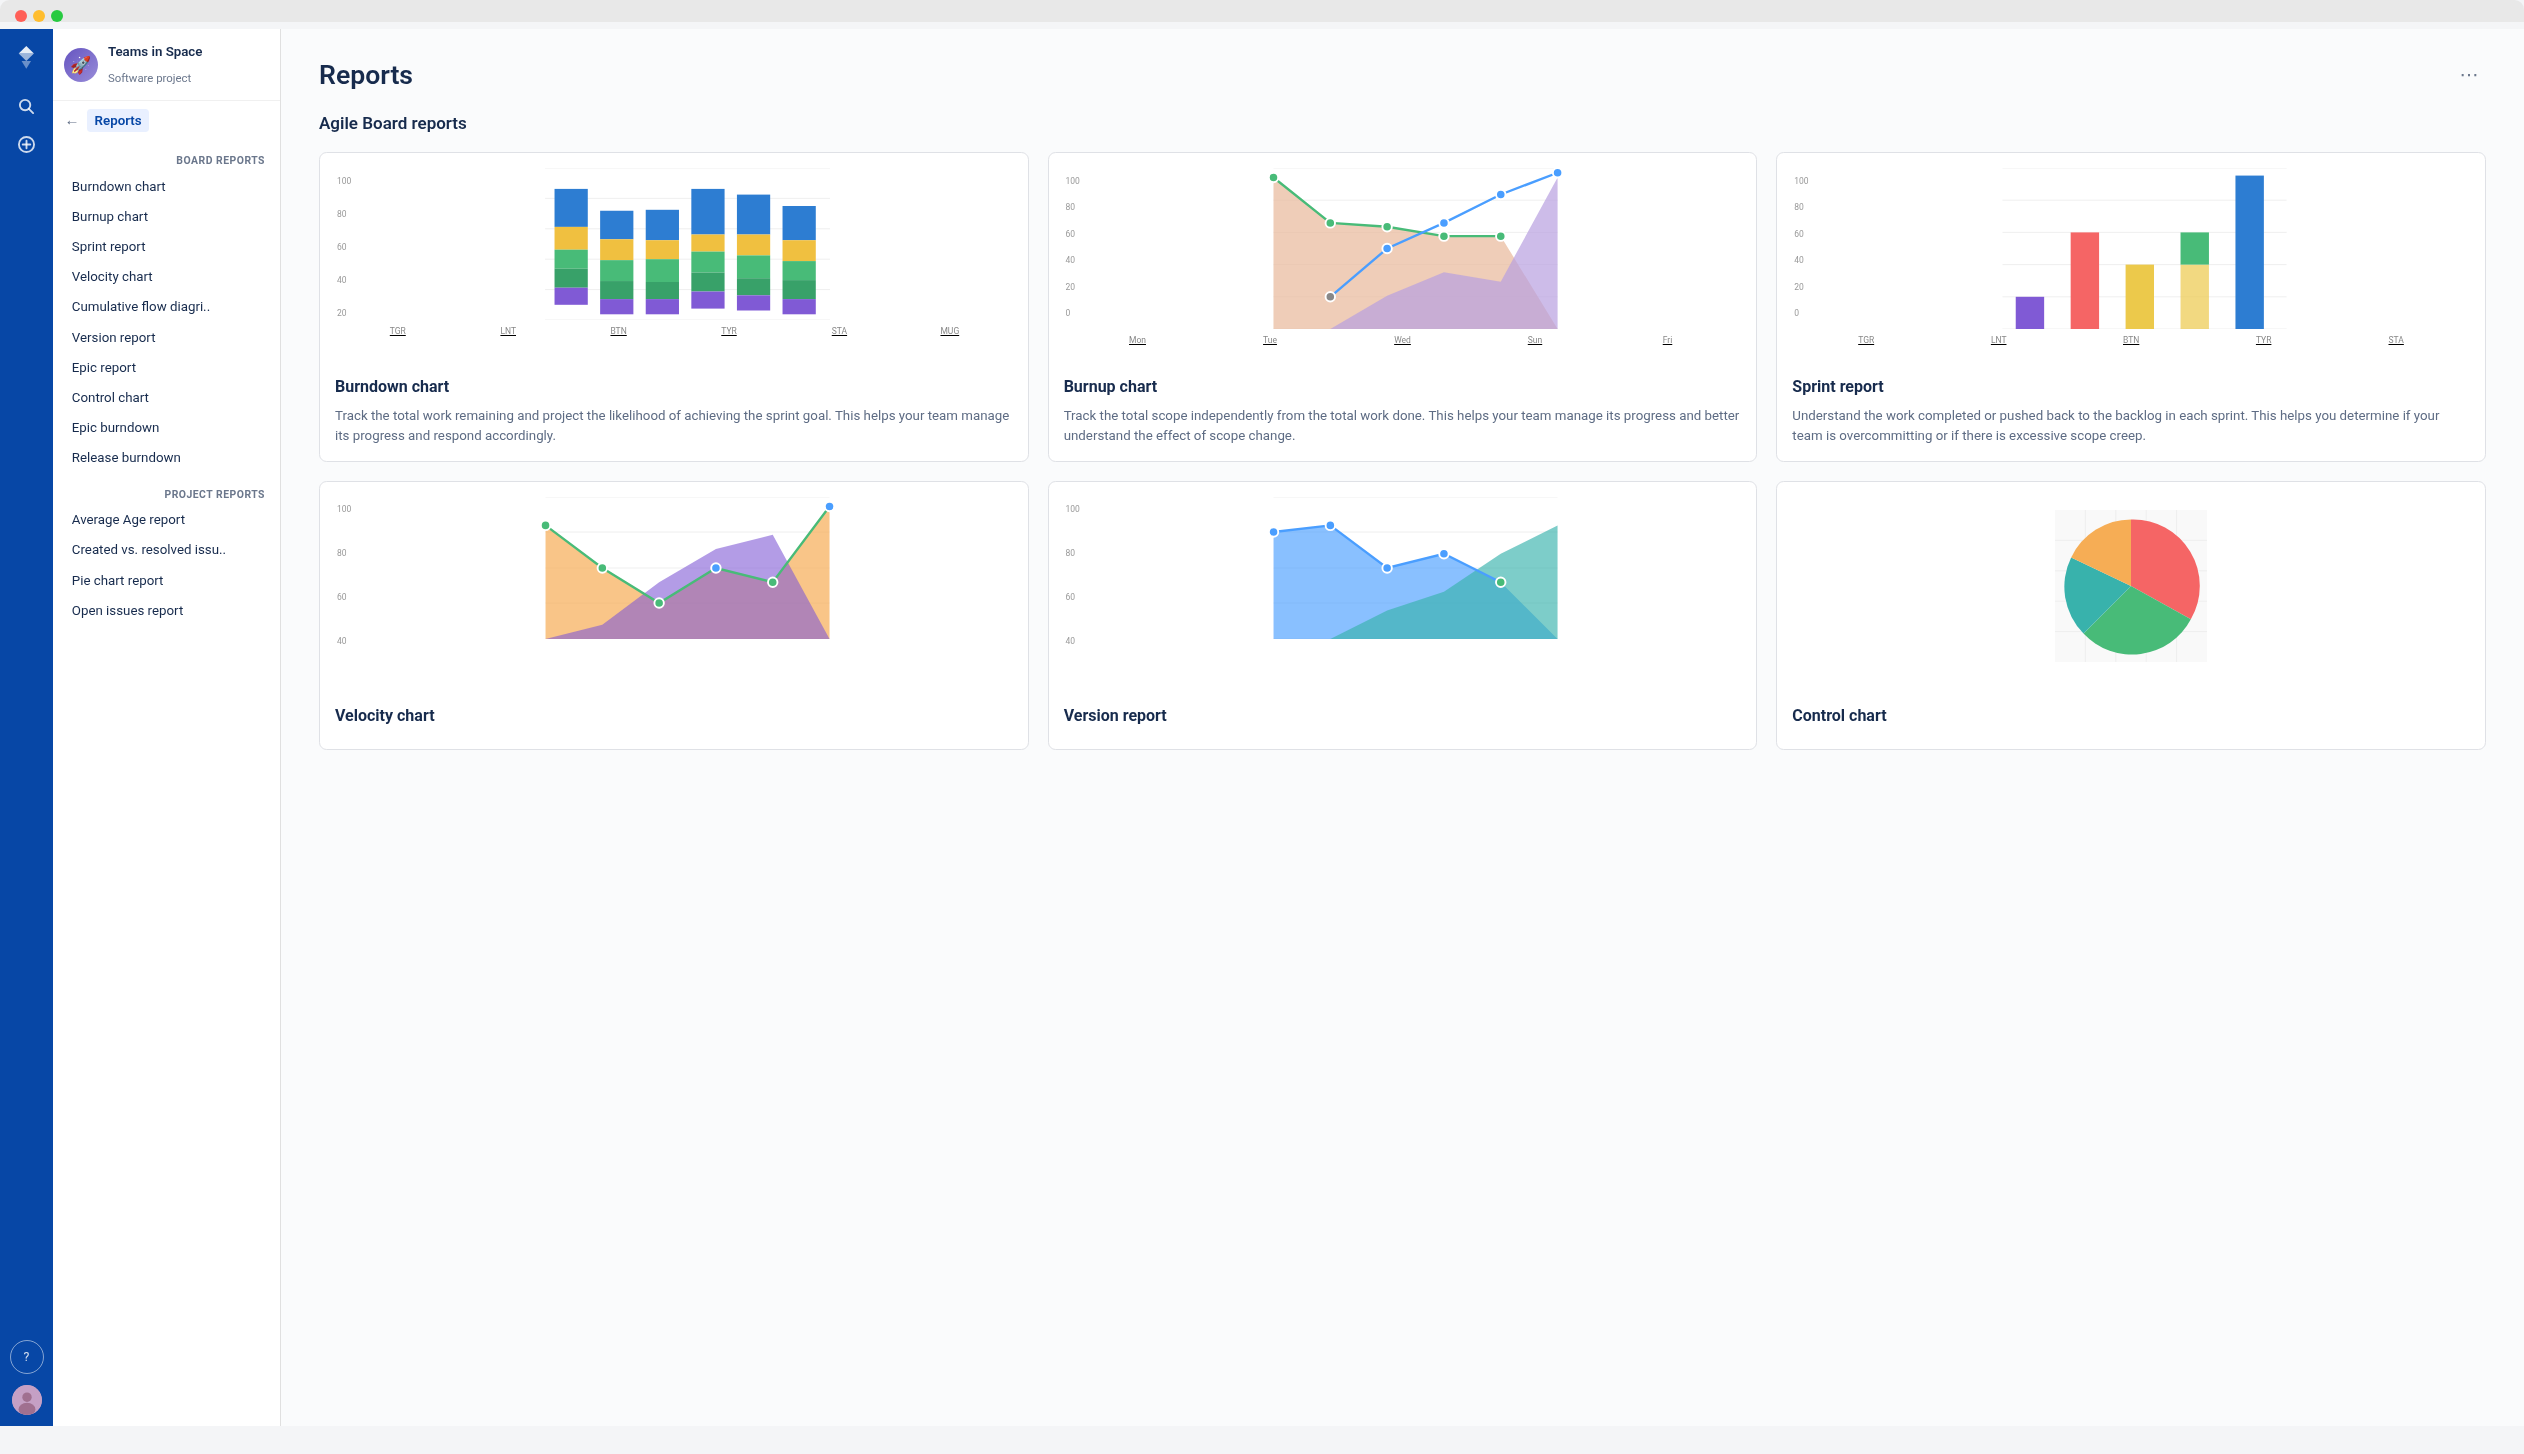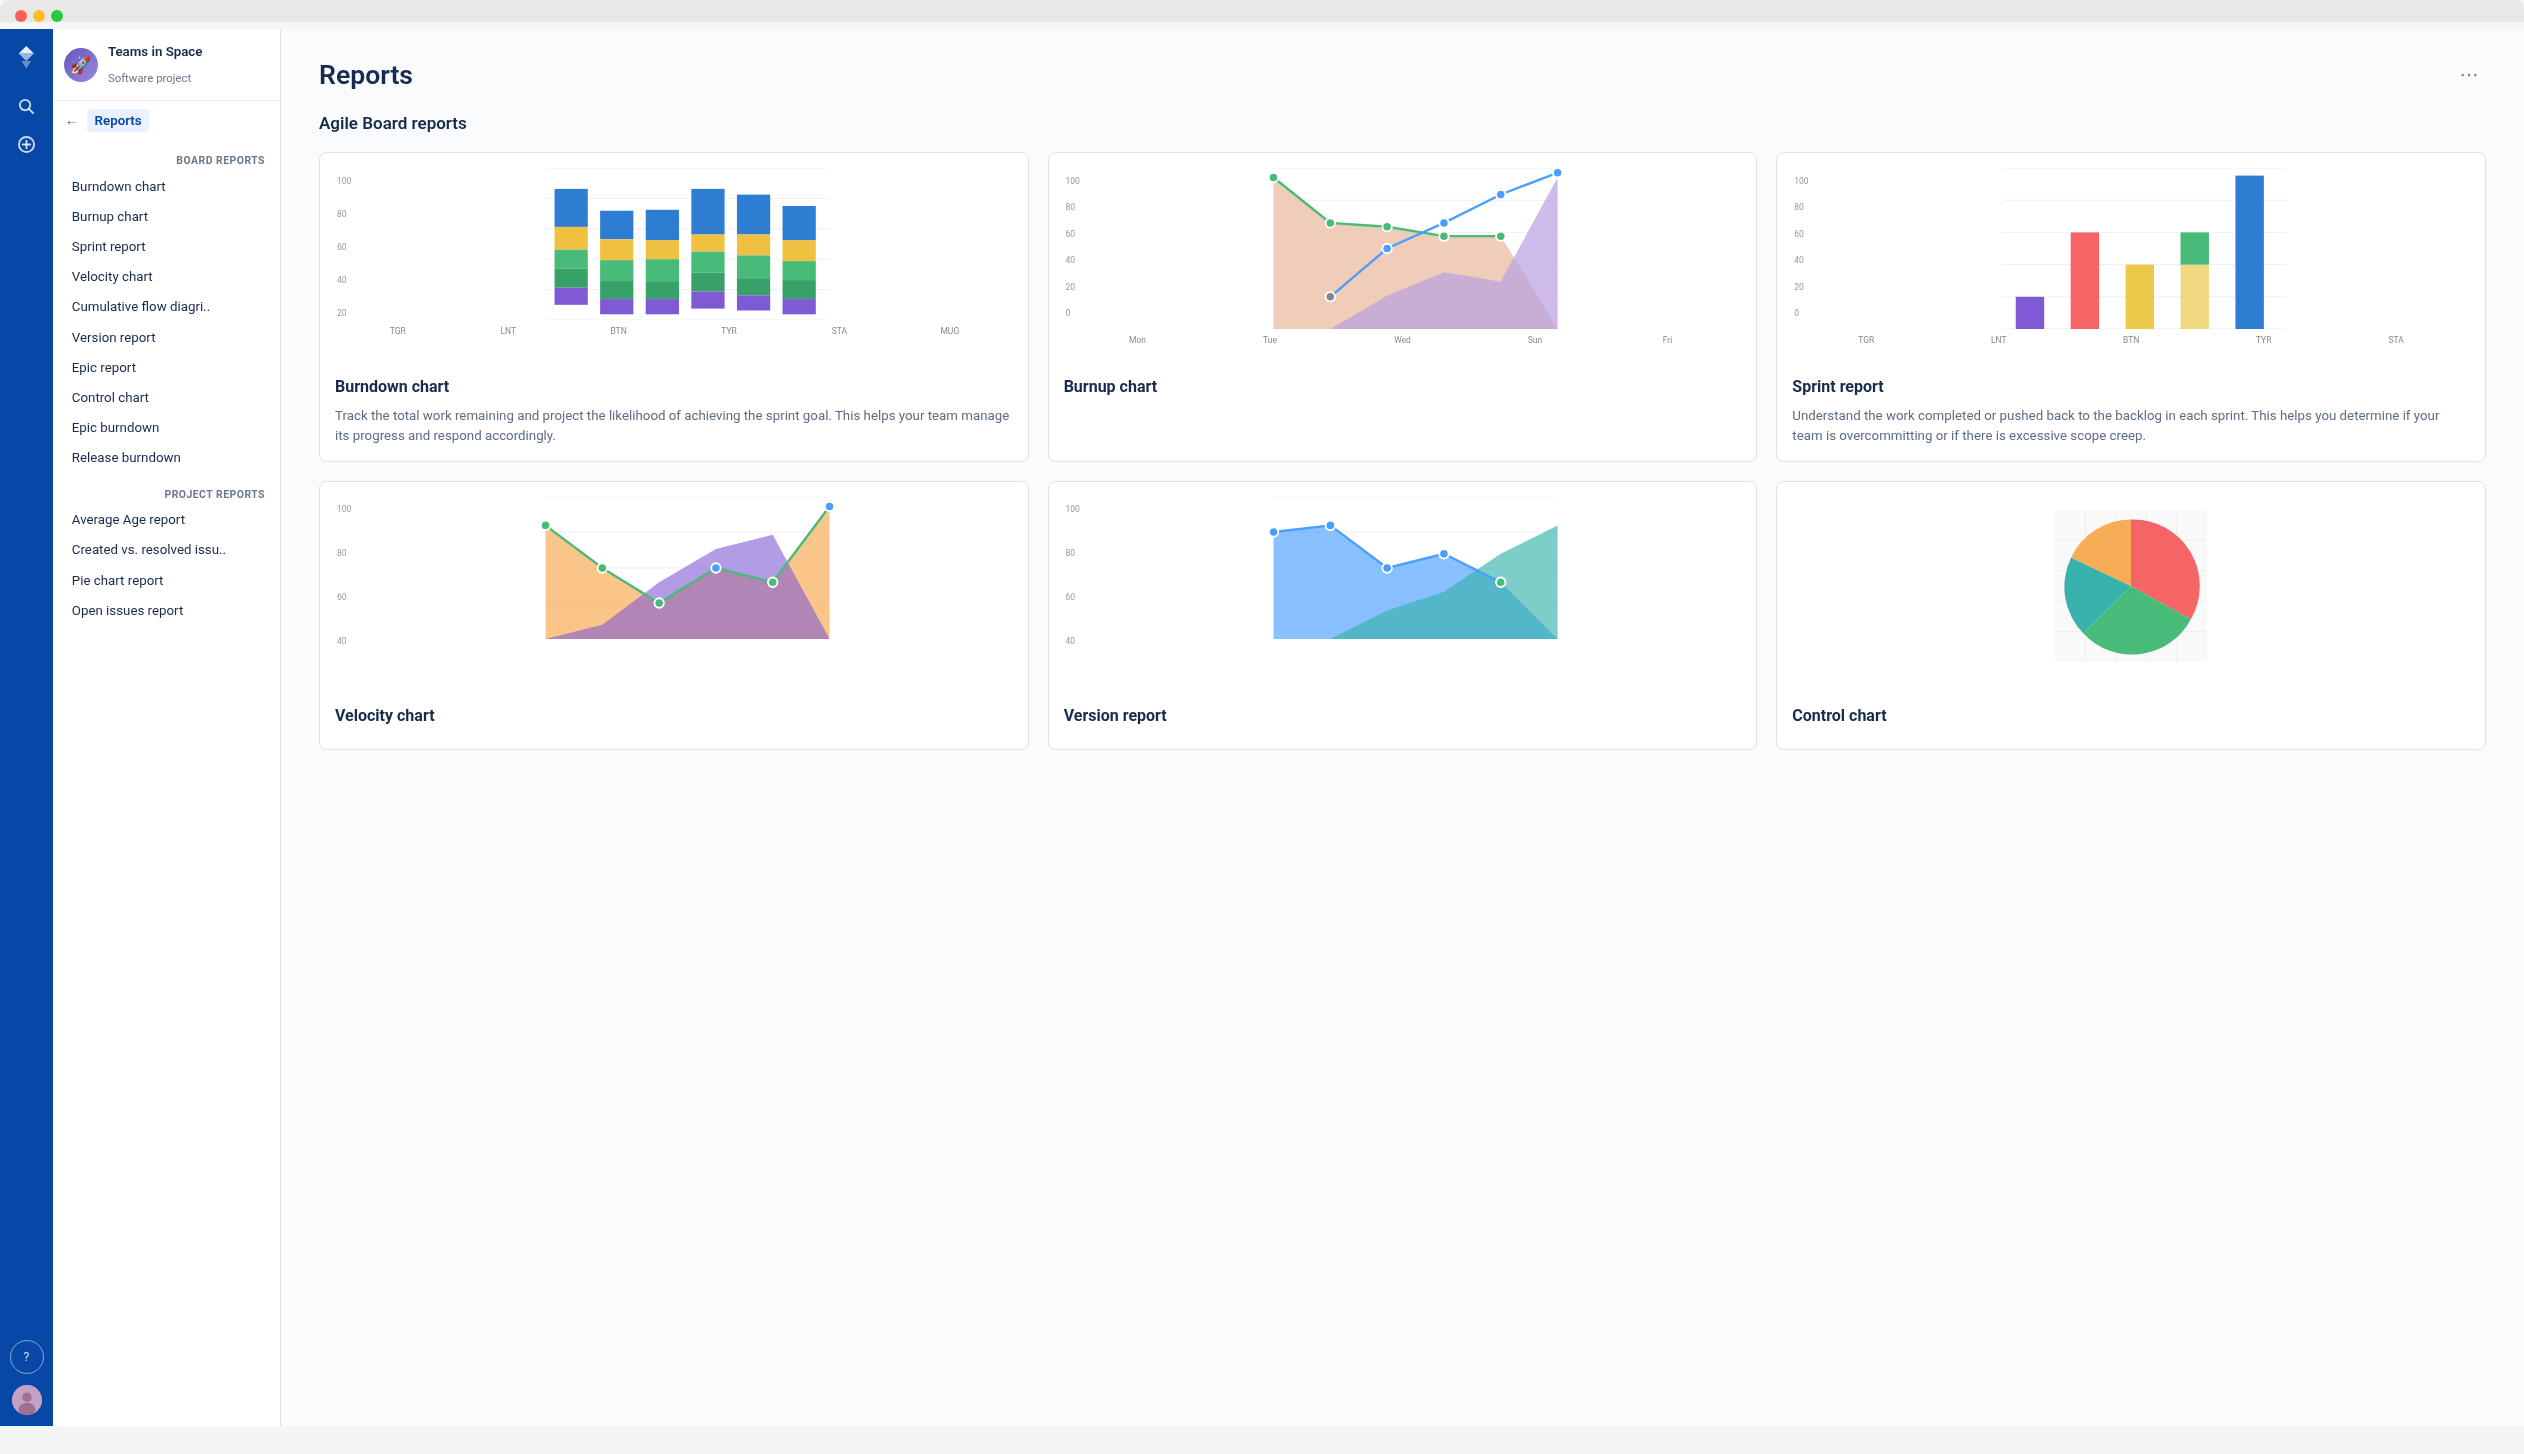--- a/index.html
+++ b/index.html
@@ -176,20 +176,21 @@
       overflow: hidden;
       cursor: pointer;
       transition: box-shadow 0.2s;
     }
 
     .chart-area {
       height: 209px;
       padding: 15px 15px 0;
       position: relative;
       overflow: hidden;
+      text-decoration: underline;
     }
 
     .report-body {
       padding: 15px;
     }
     .report-title {
       font-size: 16px;
       font-weight: 700;
       color: #172b4d;
       margin-bottom: 9.5px;
@@ -446,20 +447,21 @@
           <div class="x-labels">
             <span class="x-label">Mon</span>
             <span class="x-label">Tue</span>
             <span class="x-label">Wed</span>
             <span class="x-label">Sun</span>
             <span class="x-label">Fri</span>
           </div>
         </div>
         <div class="report-body">
           <div class="report-title">Burnup chart</div>
+          <div class="report-desc">Track the total scope independently from the total work done. This helps your team manage its progress and better understand the effect of scope change.</div>
         </div>
       </div>
 
       <div class="report-card">
         <div class="chart-area">
           <div class="chart-with-yaxis">
             <div class="chart-y-labels">
               <span>100</span>
                 <span>80</span>
                 <span>60</span>

